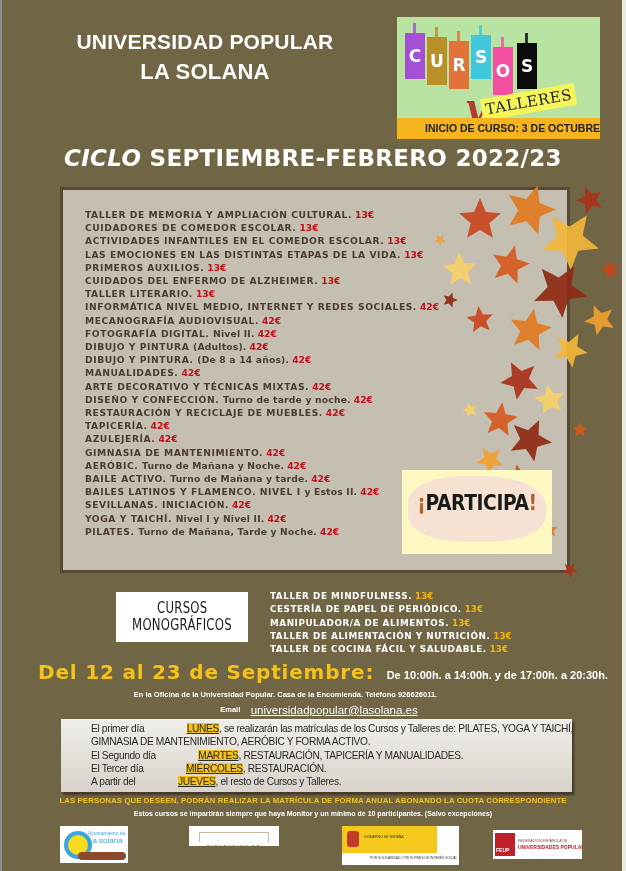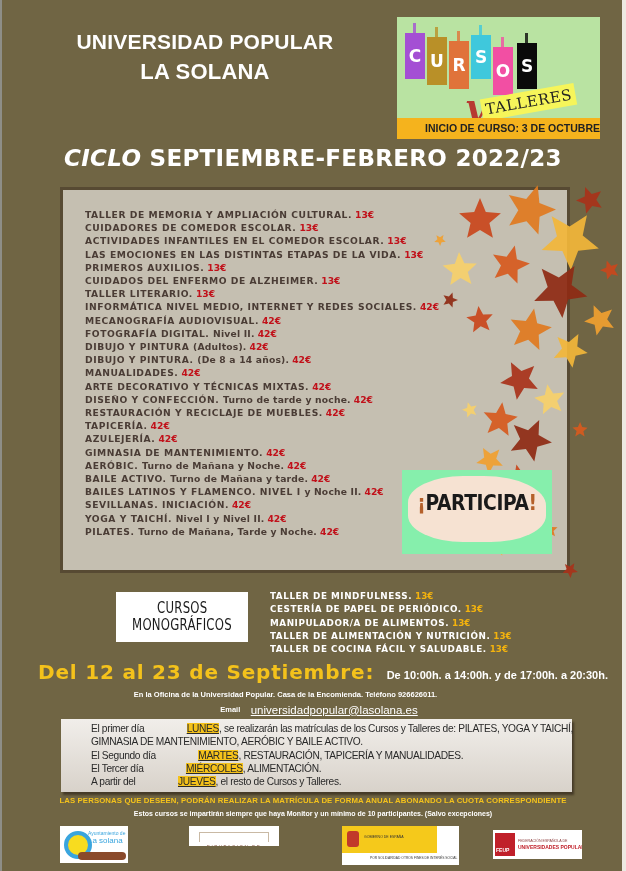--- a/index.html
+++ b/index.html
@@ -65,21 +65,21 @@
     font-size:9.2px; color:#4a3c35; letter-spacing:0.55px; line-height:13.2px;
     white-space:nowrap;
   }
   .course-list li .sub { letter-spacing:0.2px; }
   .course-list li .price { color:#c1111a; margin-left:3px; letter-spacing:0; }
 
   .leaves { position:absolute; left:420px; top:180px; width:200px; height:400px; pointer-events:none; }
 
   .participa {
     position:absolute; left:402px; top:470px; width:150px; height:84px;
-    background:#86efac; overflow:hidden;
+    background:#fef9c3; overflow:hidden;
   }
   .participa .bubble {
     position:absolute; left:6px; top:6px; width:138px; height:66px;
     background:#f6e2d2; border-radius:40% 45% 40% 40%;
   }
   .participa .word {
     position:absolute; left:0; top:20px; width:150px; text-align:center;
     font-family:"DejaVu Sans", sans-serif; font-weight:bold; font-size:22px;
     color:#1a1a1a; letter-spacing:-0.5px; transform:scaleX(0.85);
   }
@@ -195,21 +195,21 @@
       <li><span>DIBUJO Y PINTURA.</span> <span class="sub">(De 8 a 14 años).</span><span class="price">42€</span></li>
       <li><span>MANUALIDADES.</span><span class="price">42€</span></li>
       <li><span>ARTE DECORATIVO Y TÉCNICAS MIXTAS.</span><span class="price">42€</span></li>
       <li><span>DISEÑO Y CONFECCIÓN.</span> <span class="sub">Turno de tarde y noche.</span><span class="price">42€</span></li>
       <li><span>RESTAURACIÓN Y RECICLAJE DE MUEBLES.</span><span class="price">42€</span></li>
       <li><span>TAPICERÍA.</span><span class="price">42€</span></li>
       <li><span>AZULEJERÍA.</span><span class="price">42€</span></li>
       <li><span>GIMNASIA DE MANTENIMIENTO.</span><span class="price">42€</span></li>
       <li><span>AERÓBIC.</span> <span class="sub">Turno de Mañana y Noche.</span><span class="price">42€</span></li>
       <li><span>BAILE ACTIVO.</span> <span class="sub">Turno de Mañana y tarde.</span><span class="price">42€</span></li>
-      <li><span>BAILES LATINOS Y FLAMENCO. NIVEL I</span> <span class="sub">y Noche II.</span><span class="price">42€</span></li>
+      <li><span>BAILES LATINOS Y FLAMENCO. NIVEL I</span> <span class="sub">y Estos II.</span><span class="price">42€</span></li>
       <li><span>SEVILLANAS. INICIACIÓN.</span><span class="price">42€</span></li>
       <li><span>YOGA Y TAICHÍ.</span> <span class="sub">Nivel I y Nivel II.</span><span class="price">42€</span></li>
       <li><span>PILATES.</span> <span class="sub">Turno de Mañana, Tarde y Noche.</span><span class="price">42€</span></li>
     </ul>
 </div>
 
 <svg class="leaves" viewBox="0 0 200 400">
   <g>
     <g id="lf" fill="#c9461c">
         <polygon points="60.0,18.0 65.8,32.0 80.9,33.2 69.4,43.1 72.9,57.8 60.0,49.9 47.1,57.8 50.6,43.1 39.1,33.2 54.2,32.0" fill="#c9461c" opacity="0.92"></polygon>
@@ -266,23 +266,23 @@
   <span class="hours">De 10:00h. a 14:00h. y de 17:00h. a 20:30h.</span>
 </div>
 <div class="office">En la Oficina de la Universidad Popular. Casa de la Encomienda. Teléfono 926626011.</div>
 <div class="email-row">
   <span class="lbl">Email</span>
   <a class="link">universidadpopular@lasolana.es</a>
 </div>
 
 <div class="enroll-box" id="enroll-box">
     <p><span>El primer día </span><span class="hl">LUNES</span><span>, se realizarán las matrículas de los Cursos y Talleres de: PILATES, YOGA Y TAICHÍ,</span></p>
-    <p><span>GIMNASIA DE MANTENIMIENTO, AERÓBIC Y BAILE  ACTIVO.</span><span></span></p>
+    <p><span>GIMNASIA DE MANTENIMIENTO, AERÓBIC Y FORMA  ACTIVO.</span><span></span></p>
     <p><span>El Segundo día </span><span class="hl">MARTES</span><span>, RESTAURACIÓN, TAPICERÍA Y MANUALIDADES.</span></p>
-    <p><span>El Tercer día </span><span class="hl">MIÉRCOLES</span><span>, ALIMENTACIÓN.</span></p>
+    <p><span>El Tercer día </span><span class="hl">MIÉRCOLES</span><span>, RESTAURACIÓN.</span></p>
     <p><span>A partir del </span><span class="hl">JUEVES</span><span>, el resto de Cursos y Talleres.</span></p>
   </div>
 
 <div class="anual">LAS PERSONAS QUE DESEEN, PODRÁN REALIZAR LA MATRÍCULA DE FORMA ANUAL ABONANDO LA CUOTA CORRESPONDIENTE</div>
 <div class="note">Estos cursos se impartirán siempre que haya Monitor y un mínimo de 10 participantes. (Salvo excepciones)</div>
 
 <div class="logo l1">
   <div style="position:absolute;left:4px;top:5px;width:28px;height:28px;border-radius:50%;border:4px solid #3aa5de;background:#f8dc1f;"></div>
   <div style="position:absolute;left:18px;top:26px;width:48px;height:8px;border-radius:8px;background:#8a4a2b;"></div>
   <div class="txt" style="left:28px;top:4px;font-size:5px;color:#3aa5de;">Ayuntamiento de</div>

